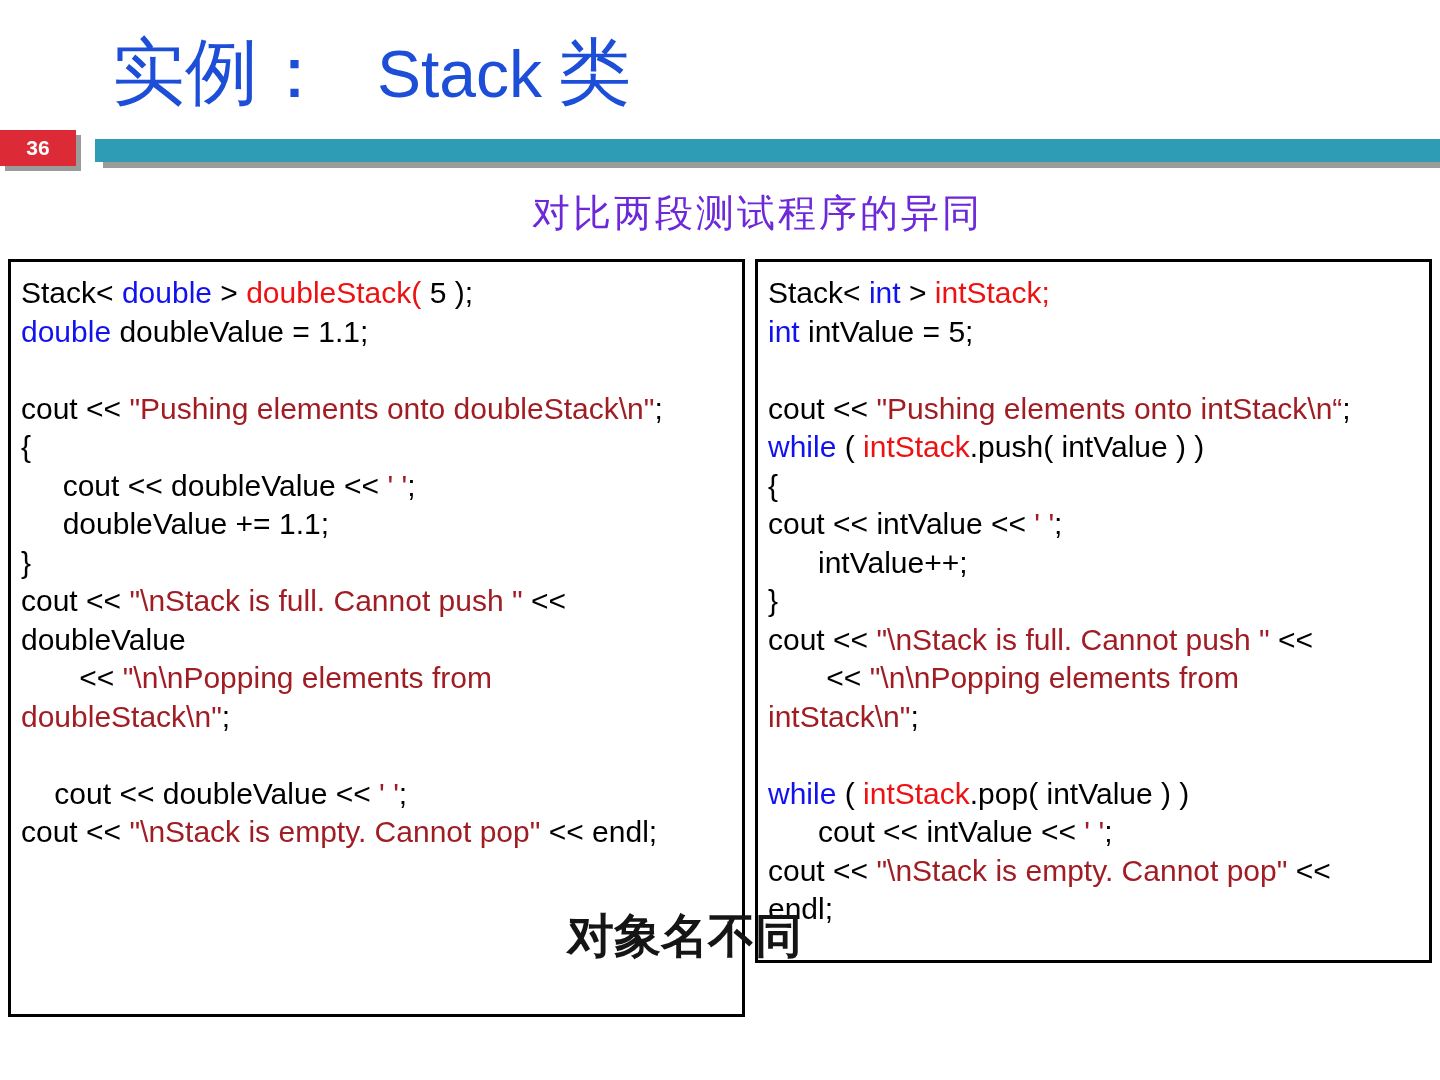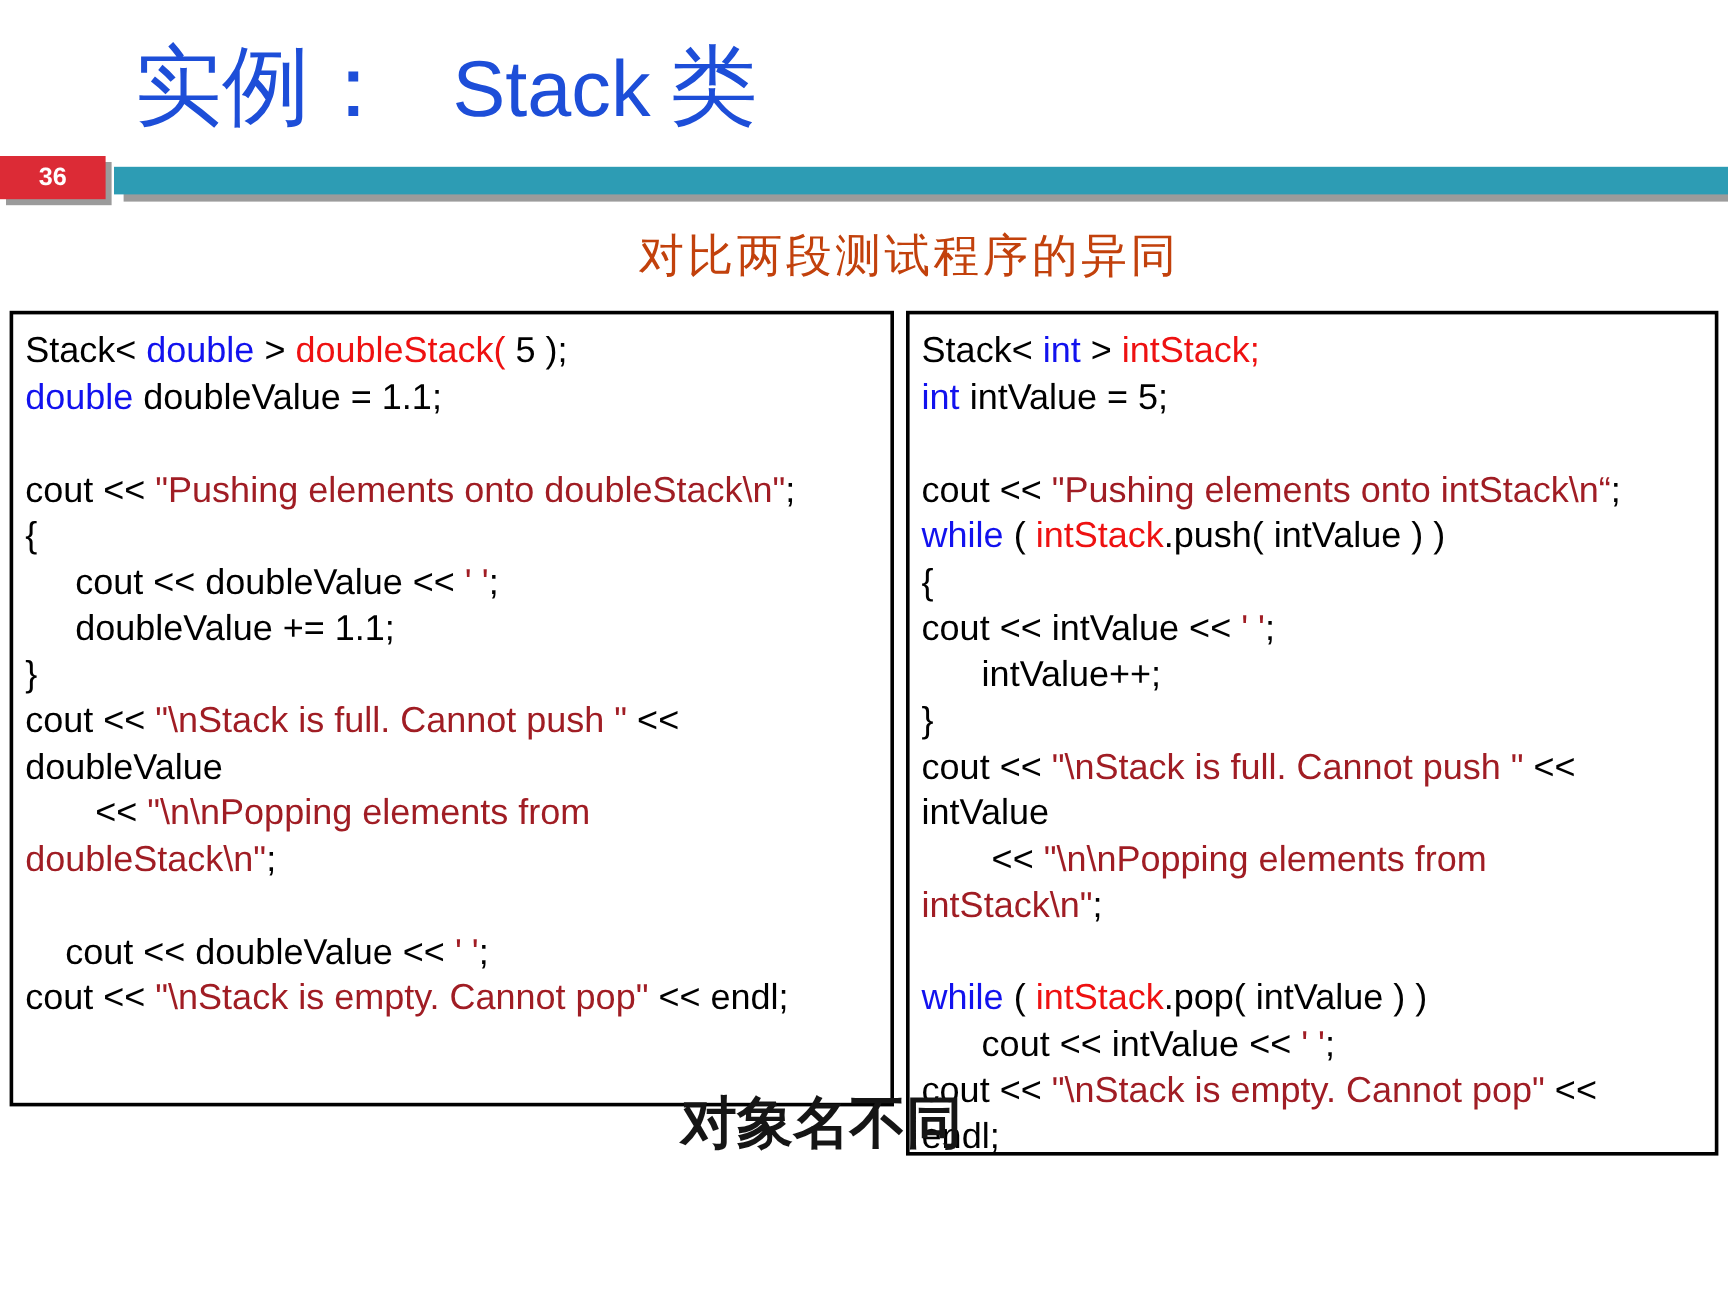--- a/index.html
+++ b/index.html
@@ -10,41 +10,41 @@
   
   .title{
     position:absolute;left:112px;top:24px;display:flex;align-items:center;
     color:#1d4ed8;white-space:nowrap;
   }
   .title .zh{font-family:"Liberation Serif",serif;font-size:73px;font-weight:400;}
   .title .en{font-family:"Liberation Sans",sans-serif;font-size:66px;font-weight:500;margin:0 16px 0 46px;}
   .title .zh2{font-family:"Liberation Serif",serif;font-size:73px;font-weight:400;}
   
   .pagebox{
-    position:absolute;left:0;top:130px;width:88px;height:36px;
+    position:absolute;left:0;top:130px;width:76px;height:36px;
     background:var(--accent-red);box-shadow:5px 5px 0 var(--shadow-gray);
     color:#ffffff;font-size:21px;font-weight:bold;line-height:36px;text-align:center;
   }
   .tealbar{
     position:absolute;left:95px;top:139px;width:1345px;height:23px;
     background:var(--accent-teal);box-shadow:8px 6px 0 var(--shadow-gray);
   }
   
   .subtitle{
     position:absolute;left:532px;top:188px;
-    font-family:"Liberation Serif",serif;font-size:38px;color:#c2410c;
+    font-family:"Liberation Serif",serif;font-size:38px;color:#6d28d9;
     letter-spacing:3px;white-space:nowrap;
   }
   
   .codebox{
     position:absolute;background:#ffffff;border:3px solid #000000;
     padding:12px 6px 0 10px;box-sizing:border-box;
     font-family:"Liberation Sans",sans-serif;font-size:30px;color:var(--code);
   }
-  .codebox.left{left:8px;top:259px;width:737px;height:663px;}
+  .codebox.left{left:8px;top:259px;width:737px;height:758px;}
   .codebox.right{left:755px;top:259px;width:677px;height:704px;}
   .code-line{height:38.5px;line-height:38.5px;white-space:pre;}
   .seg-k{color:var(--code);}
   .seg-b{color:var(--kw);}
   .seg-r{color:var(--ident);}
   .seg-s{color:var(--str);}
   
   .annotation{
     position:absolute;left:567px;top:905px;display:flex;align-items:center;
     white-space:nowrap;z-index:10;font-weight:bold;
@@ -87,21 +87,20 @@
     <div class="code-line"><span class="seg-k">Stack&lt; </span><span class="seg-b">int</span><span class="seg-k"> &gt; </span><span class="seg-r">intStack;</span></div>
     <div class="code-line"><span class="seg-b">int</span><span class="seg-k"> intValue = 5;</span></div>
     <div class="code-line">&nbsp;</div>
     <div class="code-line"><span class="seg-k">cout &lt;&lt; </span><span class="seg-s">"Pushing elements onto intStack\n“</span><span class="seg-k">;</span></div>
     <div class="code-line"><span class="seg-b">while</span><span class="seg-k"> ( </span><span class="seg-r">intStack</span><span class="seg-k">.push( intValue ) )</span></div>
     <div class="code-line"><span class="seg-k">{</span></div>
     <div class="code-line"><span class="seg-k">cout &lt;&lt; intValue &lt;&lt; </span><span class="seg-s">' '</span><span class="seg-k">;</span></div>
     <div class="code-line"><span class="seg-k">      intValue++;</span></div>
     <div class="code-line"><span class="seg-k">}</span></div>
     <div class="code-line"><span class="seg-k">cout &lt;&lt; </span><span class="seg-s">"\nStack is full. Cannot push "</span><span class="seg-k"> &lt;&lt;</span></div>
-    <div class="code-line"><span class="seg-k">intValue</span></div>
     <div class="code-line"><span class="seg-k">       &lt;&lt; </span><span class="seg-s">"\n\nPopping elements from</span></div>
     <div class="code-line"><span class="seg-s">intStack\n"</span><span class="seg-k">;</span></div>
     <div class="code-line">&nbsp;</div>
     <div class="code-line"><span class="seg-b">while</span><span class="seg-k"> ( </span><span class="seg-r">intStack</span><span class="seg-k">.pop( intValue ) )</span></div>
     <div class="code-line"><span class="seg-k">      cout &lt;&lt; intValue &lt;&lt; </span><span class="seg-s">' '</span><span class="seg-k">;</span></div>
     <div class="code-line"><span class="seg-k">cout &lt;&lt; </span><span class="seg-s">"\nStack is empty. Cannot pop"</span><span class="seg-k"> &lt;&lt;</span></div>
     <div class="code-line"><span class="seg-k">endl;</span></div>
   </div>
 
 <div class="annotation">

